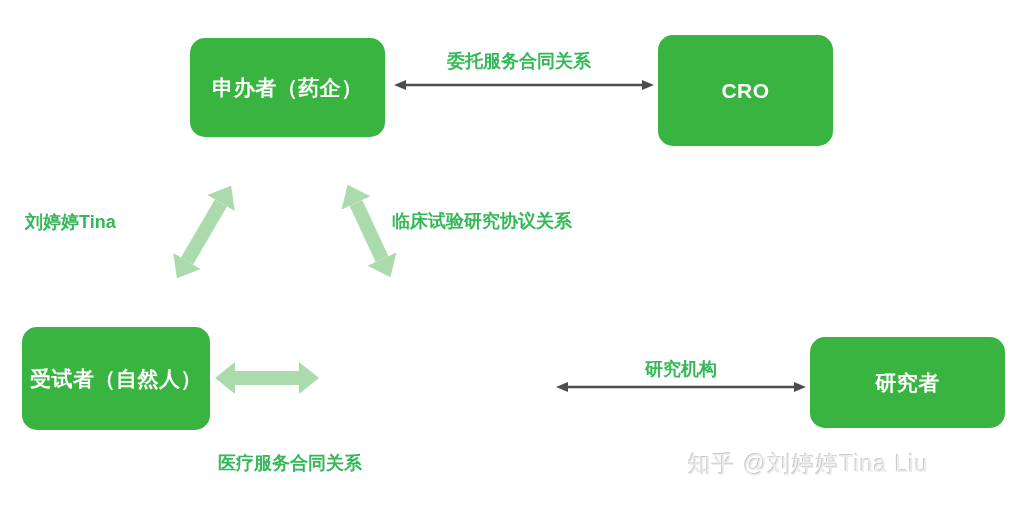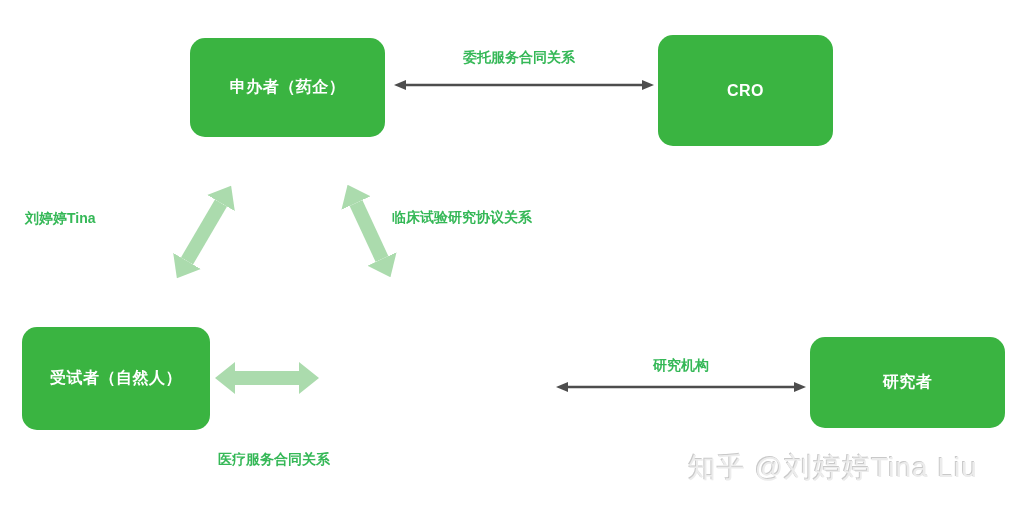--- a/index.html
+++ b/index.html
@@ -4,37 +4,37 @@
 <style>
   html,body{margin:0;padding:0;background:#ffffff;}
   .canvas{
     position:relative;width:1012px;height:510px;background:#ffffff;
     font-family:"Liberation Sans",sans-serif;overflow:hidden;
   }
   svg.arrows{position:absolute;left:0;top:0;width:1012px;height:510px;}
   .node{
     position:absolute;background:#3ab441;border-radius:15px;color:#ffffff;
     display:flex;align-items:center;justify-content:center;
-    font-weight:700;font-size:16px;letter-spacing:0.5px;text-align:center;
+    font-weight:700;font-size:21px;letter-spacing:0.5px;text-align:center;
   }
   .node-sponsor{left:190px;top:38px;width:195px;height:99px;}
   .node-cro{left:658px;top:35px;width:175px;height:111px;}
   .node-subject{left:22px;top:327px;width:188px;height:103px;}
   .node-institution{left:353px;top:328px;width:199px;height:100px;}
   .node-researcher{left:810px;top:337px;width:195px;height:91px;}
   .edge-label{
-    position:absolute;color:#35b857;font-weight:700;font-size:14px;white-space:nowrap;
+    position:absolute;color:#35b857;font-weight:700;font-size:18px;white-space:nowrap;
   }
   .lbl-sponsor-cro{left:396px;top:49px;width:246px;text-align:center;}
   .lbl-sponsor-subject{left:25px;top:210px;}
   .lbl-sponsor-institution{left:392px;top:209px;}
   .lbl-subject-institution{left:218px;top:451px;}
   .lbl-institution-researcher{left:558px;top:357px;width:246px;text-align:center;}
   .watermark{
-    position:absolute;left:688px;top:449px;font-size:28px;font-weight:400;
+    position:absolute;left:688px;top:449px;font-size:23px;font-weight:400;
     color:#ececec;letter-spacing:1px;white-space:nowrap;
     text-shadow:-1px -1px 0 #c9c9c9, 1px 1px 0 #ffffff;
   }
 </style>
 </head>
 <body>
 
 <div class="canvas">
 
   <svg class="arrows" width="1012" height="510" viewBox="0 0 1012 510" aria-hidden="true">

